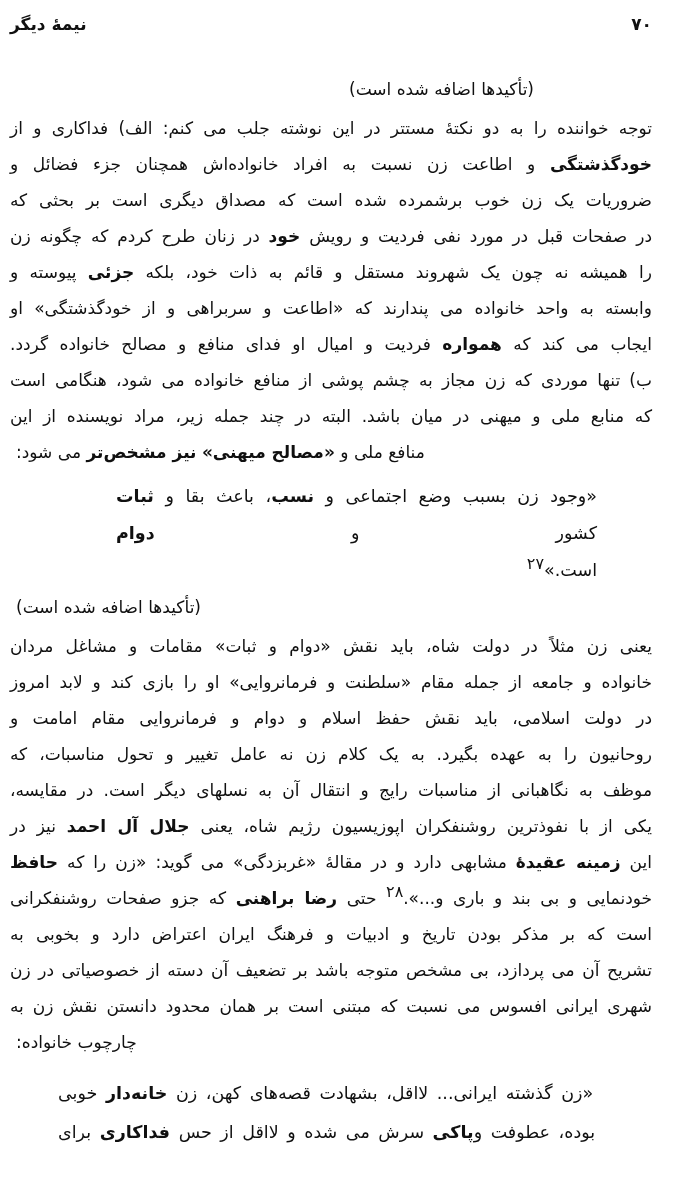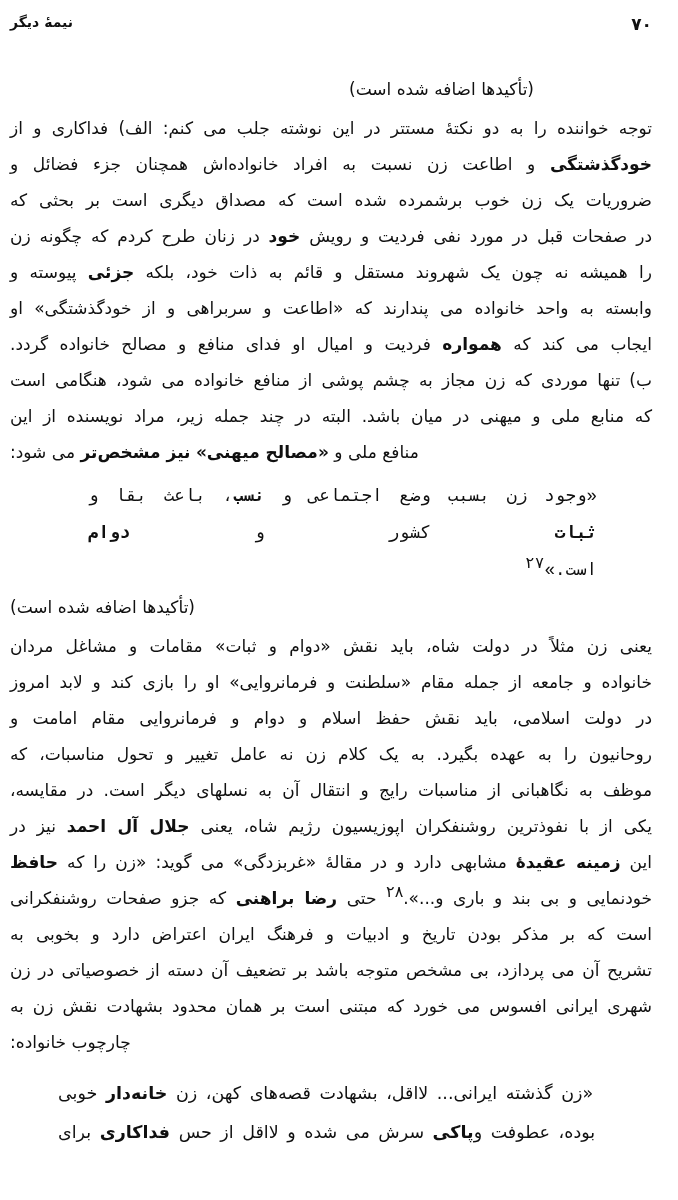--- a/index.html
+++ b/index.html
@@ -16,48 +16,47 @@
     overflow:hidden;
   }
   .header{
     display:flex;
     justify-content:space-between;
     align-items:flex-start;
     height:34px;
     font-weight:bold;
   }
   .page-number{font-size:17px;letter-spacing:1px;}
-  .running-title{font-size:14px;}
+  .running-title{font-size:17px;}
   .block{direction:rtl;}
   .line{
     line-height:36px;
     font-size:17px;
     white-space:normal;
   }
   
   .line.j{text-align:justify;text-align-last:justify;}
-  .line.l{text-align:left;text-align-last:left;}
+  .line.l{text-align:left;text-align-last:left;margin-left:6px;}
   .line.r{text-align:right;text-align-last:right;}
   .b{font-weight:bold;}
   sup{
     font-size:16px;
     line-height:0;
     vertical-align:super;
   }
   .note-right{
     margin:26px 118px 6px 0;
   }
   .note-right .line{line-height:30px;}
   .note-left{margin:3px 0 0 0;}
   .note-left .line{line-height:30px;}
   .para{margin-top:6px;}
   .quote{
-    margin:8px 55px 0 78px;
+    margin:8px 55px 0 106px;
     word-spacing:3px;
-    font-family:Liberation Mono, monospace;
   }
   .quote .line{line-height:37px;font-size:17.5px;}
   .quote2{
     margin:14px 0 0 0;
     padding-left:20px;
     word-spacing:3px;
   }
   .quote2 .line{line-height:39px;font-size:17.5px;text-align:left;text-align-last:left;margin-left:28px;}
 </style>
 </head>
@@ -95,21 +94,21 @@
         <div class="line j"><span>یعنی زن مثلاً در دولت شاه، باید نقش «دوام و ثبات» مقامات و مشاغل مردان</span></div>
         <div class="line j"><span>خانواده و جامعه از جمله مقام «سلطنت و فرمانروایی» او را بازی کند و لابد امروز</span></div>
         <div class="line j"><span>در دولت اسلامی، باید نقش حفظ اسلام و دوام و فرمانروایی مقام امامت و</span></div>
         <div class="line j"><span>روحانیون را به عهده بگیرد. به یک کلام زن نه عامل تغییر و تحول مناسبات، که</span></div>
         <div class="line j"><span>موظف به نگاهبانی از مناسبات رایج و انتقال آن به نسلهای دیگر است. در مقایسه،</span></div>
         <div class="line j"><span>یکی از با نفوذترین روشنفکران اپوزیسیون رژیم شاه، یعنی </span><span class="b">جلال آل احمد</span><span> نیز در</span></div>
         <div class="line j"><span>این </span><span class="b">زمینه عقیدهٔ</span><span> مشابهی دارد و در مقالهٔ «غربزدگی» می گوید: «زن را که </span><span class="b">حافظ</span></div>
         <div class="line j"><span>خودنمایی و بی بند و باری و...».</span><sup>۲۸</sup><span> حتی </span><span class="b">رضا براهنی</span><span> که جزو صفحات روشنفکرانی</span></div>
         <div class="line j"><span>است که بر مذکر بودن تاریخ و ادبیات و فرهنگ ایران اعتراض دارد و بخوبی به</span></div>
         <div class="line j"><span>تشریح آن می پردازد، بی مشخص متوجه باشد بر تضعیف آن دسته از خصوصیاتی در زن</span></div>
-        <div class="line j"><span>شهری ایرانی افسوس می خورد که مبتنی است بر همان محدود بشهادت نقش زن به</span></div>
+        <div class="line j"><span>شهری ایرانی افسوس می نسبت که مبتنی است بر همان محدود دانستن نقش زن به</span></div>
         <div class="line l"><span>چارچوب خانواده:</span></div>
       </div>
       <div class="block quote2">
         <div class="line l"><span>«زن گذشته ایرانی... لااقل، بشهادت قصه‌های کهن، زن </span><span class="b">خانه‌دار</span><span> خوبی</span></div>
         <div class="line l"><span>بوده، عطوفت و</span><span class="b">پاکی</span><span> سرش می شده و لااقل از حس </span><span class="b">فداکاری</span><span> برای</span></div>
       </div>
     </div>
 </div>
 
 </body></html>

